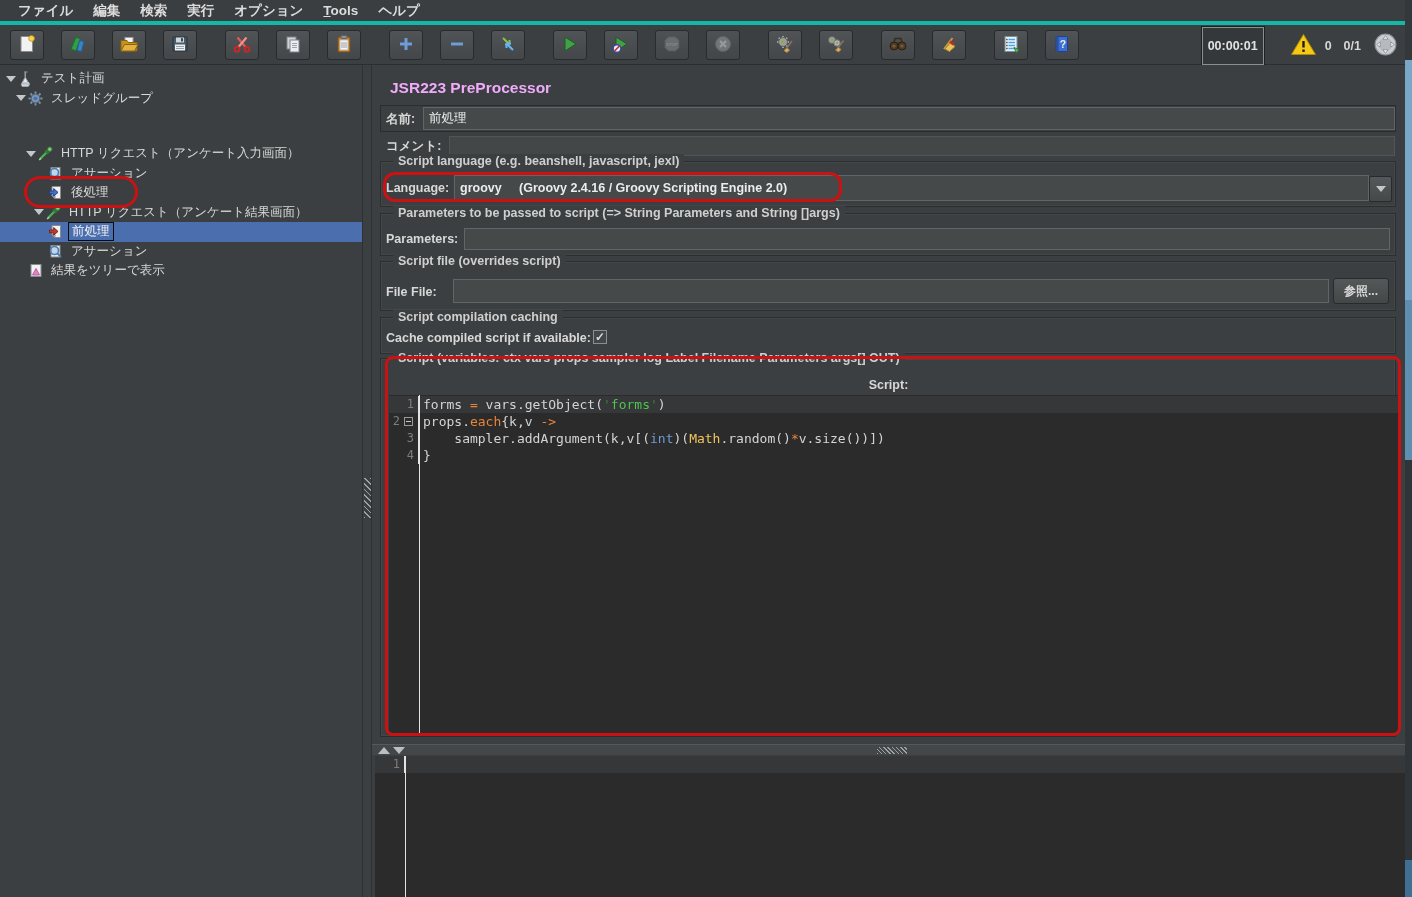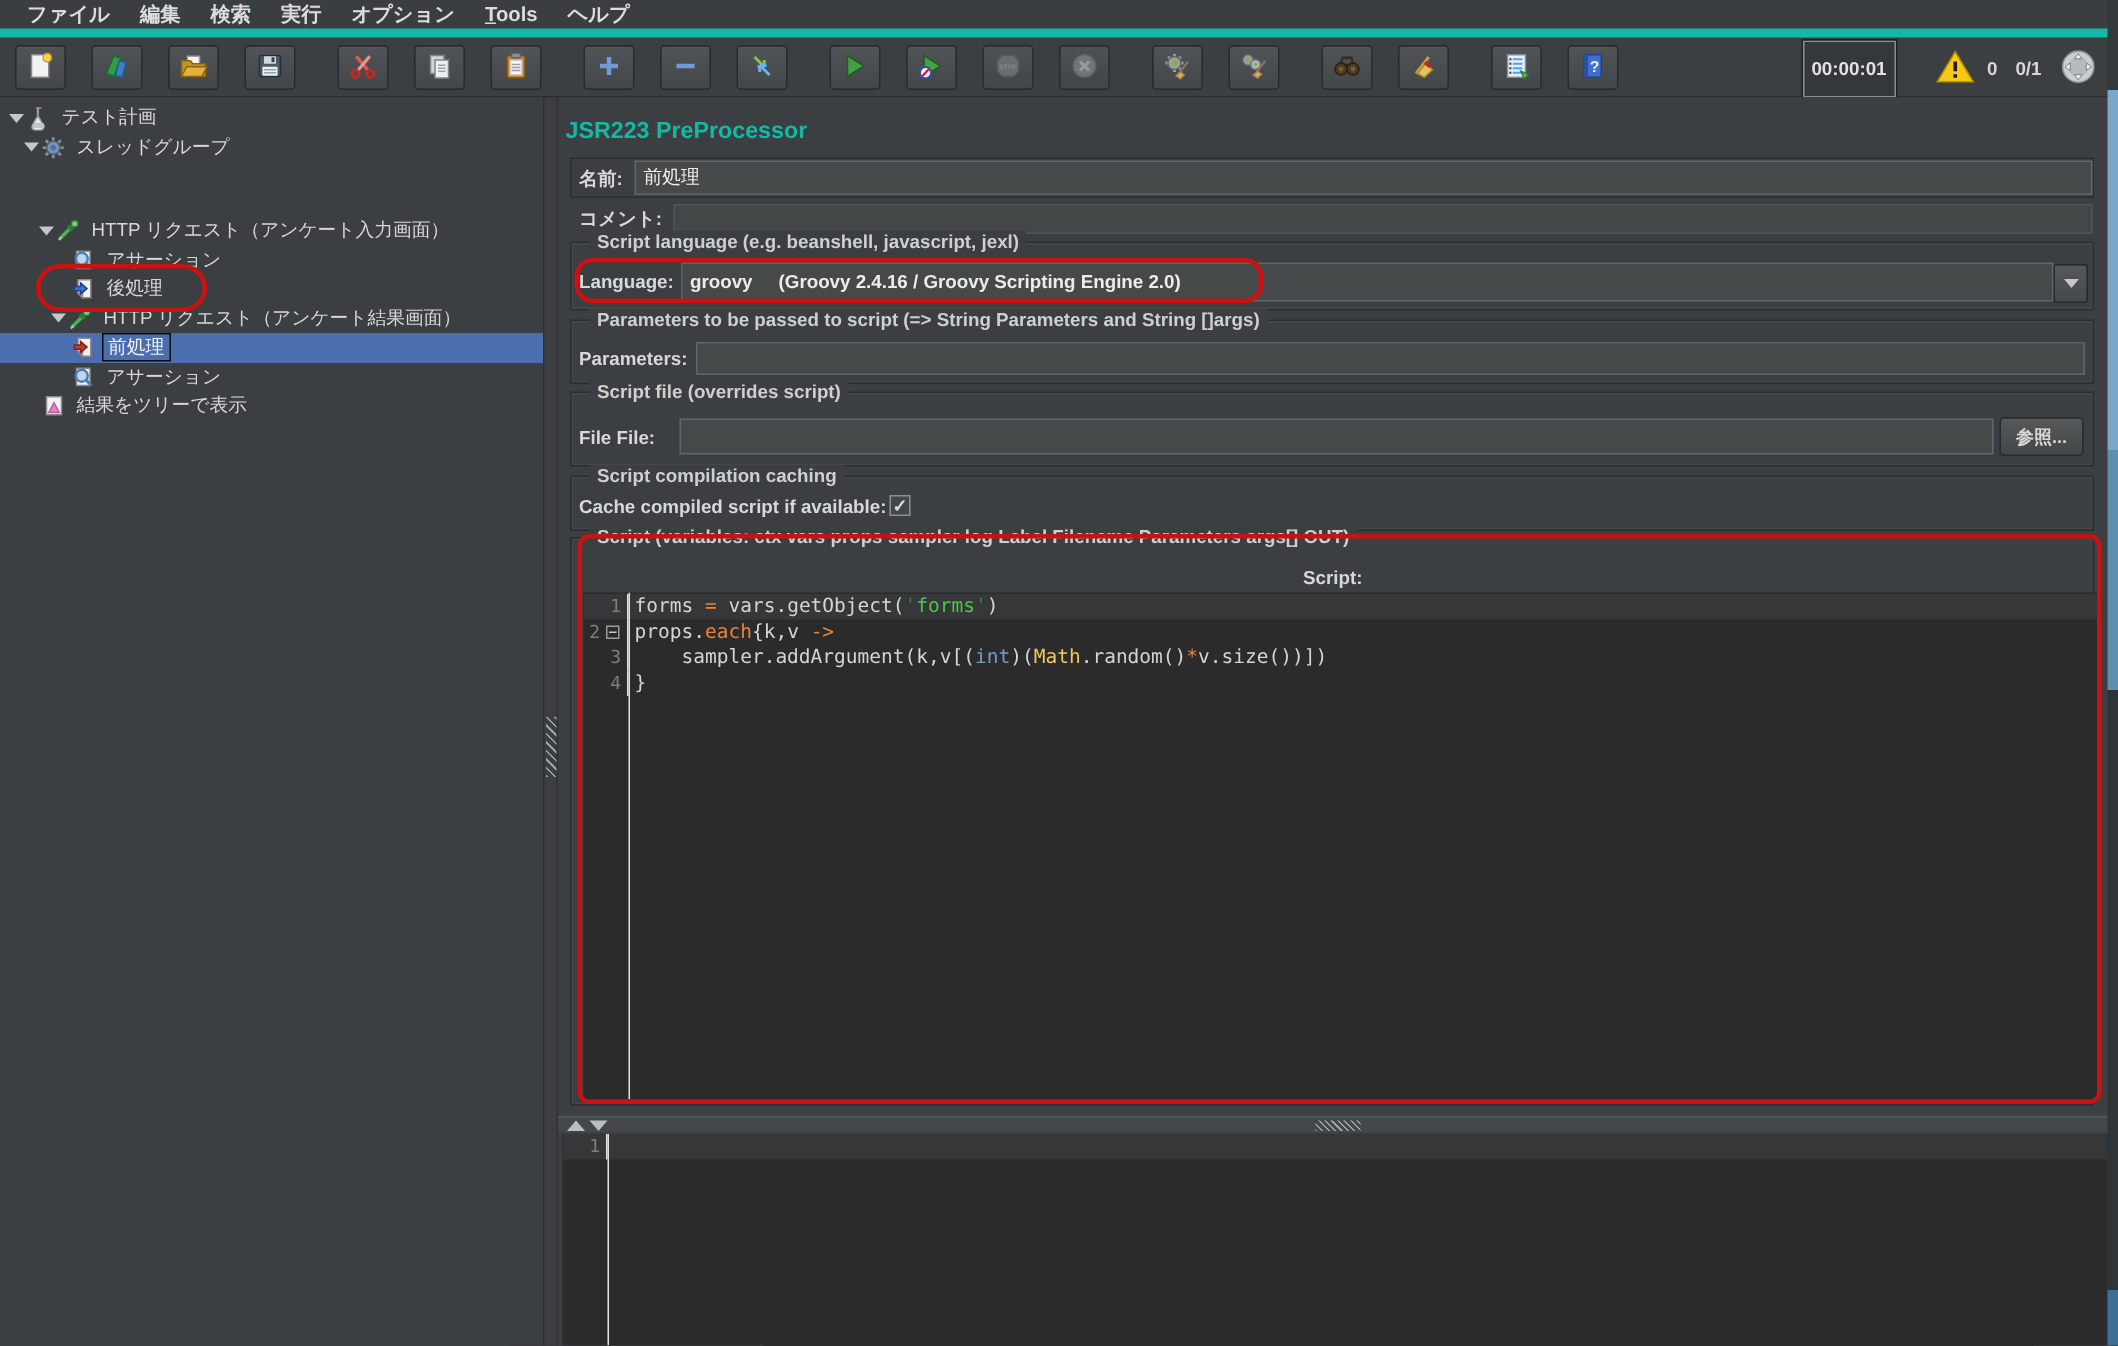--- a/index.html
+++ b/index.html
@@ -4,21 +4,21 @@
 <style>
   * { box-sizing: border-box; }
   html,body { margin:0; padding:0; }
   body {
     width:1412px; height:897px; position:relative; overflow:hidden;
     background:#3c3f41; color:#d6d6d6;
     font-family:"Liberation Sans", sans-serif; font-size:12.5px;
   }
   
   .menubar { position:absolute; left:0; top:0; width:1412px; height:25px;
-    background:#3b3e40; border-bottom:6px solid #14b8a6; display:flex; align-items:center; padding-left:8px; }
+    background:#3b3e40; border-bottom:4px solid #14b8a6; display:flex; align-items:center; padding-left:8px; }
   .menu-item { padding:3px 10px; font-size:13.5px; font-weight:bold; color:#dcdcdc; cursor:default; }
   .menu-item u { text-decoration:underline; }
   
   .toolbar { position:absolute; left:0; top:26px; width:1412px; height:39px;
     background:#3c3f41; border-bottom:1px solid #2b2e30; display:flex; align-items:center; padding-left:10px; }
   .tbtn { width:34px; height:30px; margin-right:17px; flex:0 0 auto;
     background:linear-gradient(#505456,#43474a); border:1px solid #282b2d; border-radius:3px;
     display:flex; align-items:center; justify-content:center; }
   .tbtn.group-start { margin-left:11px; }
   .tbtn.disabled { opacity:.9; }
@@ -42,21 +42,21 @@
   .v-grip { position:absolute; left:1px; top:413px; width:7px; height:40px;
     background:repeating-linear-gradient(45deg,#9aa0a3 0 1px,transparent 1px 4px); }
   .h-splitter { position:absolute; left:372px; top:744px; width:1033px; height:11px; background:#43474a; border-top:1px solid #55595c; }
   .h-arrows { position:absolute; left:6px; top:2px; display:flex; gap:3px; }
   .h-arrows .up { width:0;height:0;border-left:6px solid transparent;border-right:6px solid transparent;border-bottom:7px solid #b9bec1; }
   .h-arrows .down { width:0;height:0;border-left:6px solid transparent;border-right:6px solid transparent;border-top:7px solid #b9bec1; }
   .h-grip { position:absolute; left:505px; top:2px; width:30px; height:7px;
     background:repeating-linear-gradient(45deg,#9aa0a3 0 1px,transparent 1px 3px); }
   
   .main-panel { position:absolute; left:372px; top:65px; width:1033px; height:832px; background:#3c3f41; }
-  .page-title { position:absolute; left:5px; top:14px; font-size:15.5px; font-weight:bold; color:#14b8a6; }
+  .page-title { position:absolute; left:18px; top:14px; font-size:15.5px; font-weight:bold; color:#f0abfc; }
   .form-label { position:absolute; font-weight:bold; font-size:12.5px; color:#d8d8d8; }
   .tfield { position:absolute; background:#45494a; border:1px solid #61656 8; border:1px solid #616568; color:#ececec;
     font-size:12.5px; display:flex; align-items:center; padding:0 5px; white-space:pre; overflow:hidden; }
   .name-panel { position:absolute; left:8px; top:40px; width:1016px; height:27px; border:1px solid #2a2d2e; }
   .grp { position:absolute; left:8px; border:1px solid #2b2e2f; box-shadow:0 0 0 1px rgba(90,94,96,.25) inset; width:1016px; }
   .legend { position:absolute; top:-8px; left:12px; background:#3c3f41; padding:0 5px; font-weight:bold; font-size:12.5px; color:#cfcfcf; white-space:nowrap; }
   .combo-arrow { position:absolute; width:23px; height:26px; background:linear-gradient(#54585a,#45494a);
     border:1px solid #282b2d; border-radius:2px; display:flex; align-items:center; justify-content:center; }
   .combo-arrow i { width:0;height:0;border-left:5px solid transparent;border-right:5px solid transparent;border-top:6px solid #c6c6c6; }
   .btn { position:absolute; background:linear-gradient(#545859,#434748); border:1px solid #282b2d; border-radius:3px;

